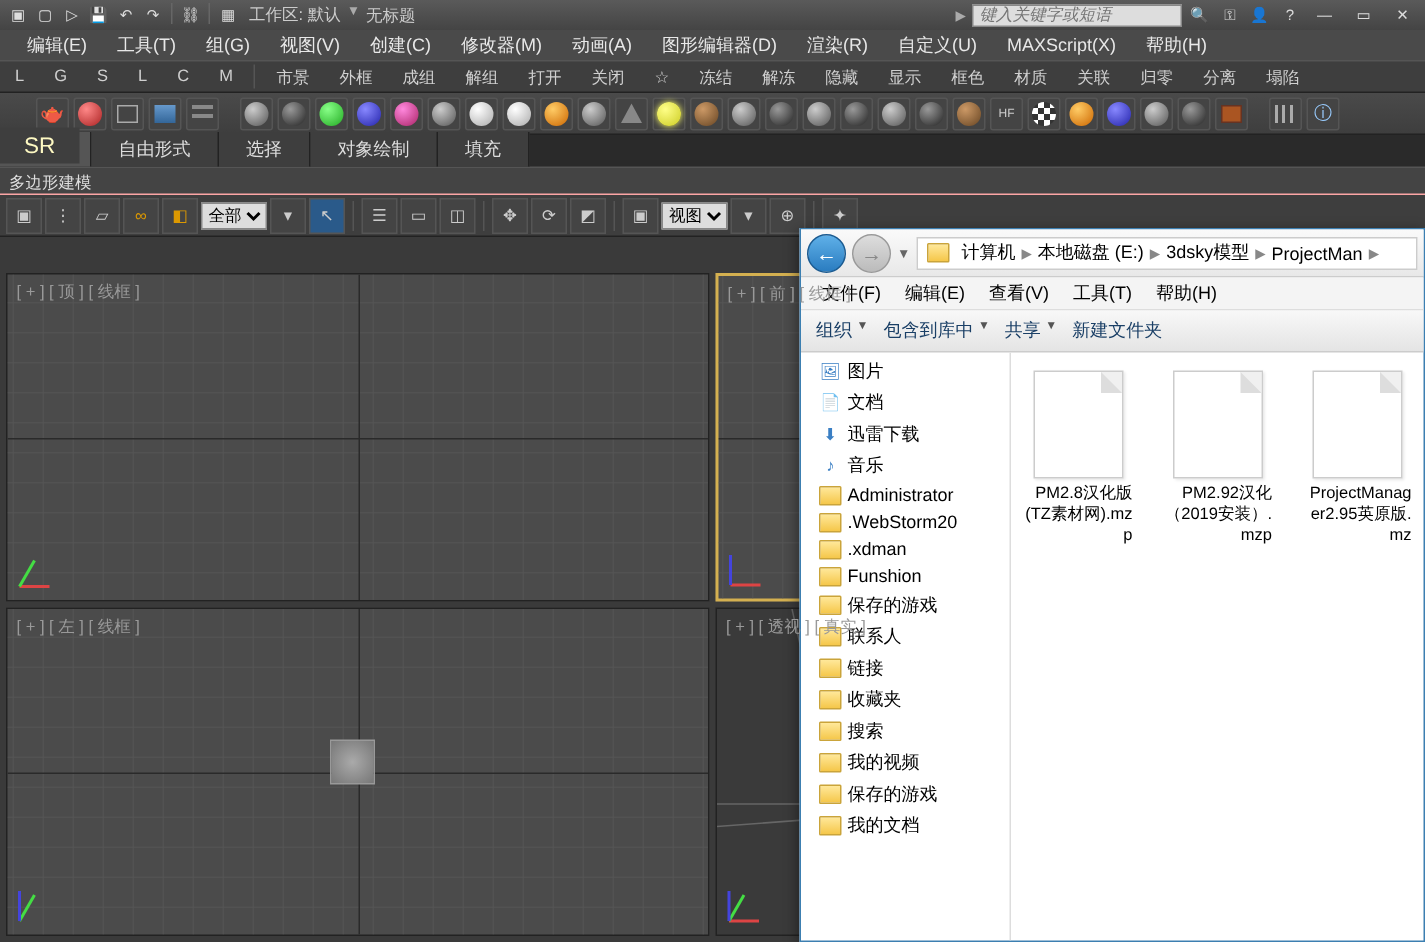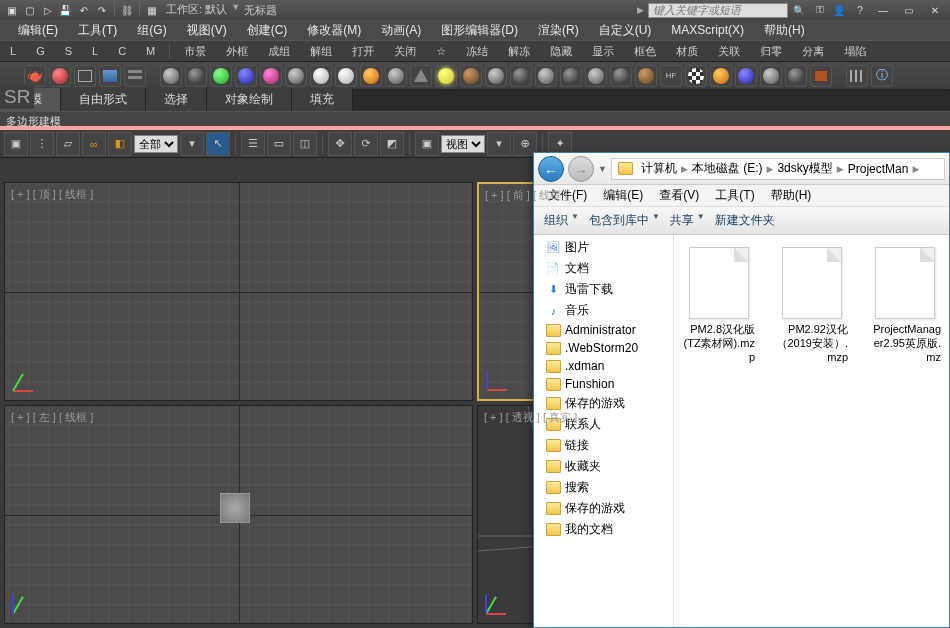--- a/index.html
+++ b/index.html
@@ -40,21 +40,21 @@
 .sph-brn { background: radial-gradient(circle at 35% 30%, #c96, #642); }
 .sph-drk { background: radial-gradient(circle at 35% 30%, #999, #222); }
 .sph-chk { background: repeating-conic-gradient(#fff 0 25%, #333 0 50%) 50%/8px 8px; border-radius:50%; }
 
 
 .tabbar { height: 22px; background: #2a2a2a; display: flex; align-items: flex-end; border-bottom: 1px solid #555; }
 .tabbar .tab { color: #ddd; font-size: 12px; padding: 3px 18px; background: #3e3e3e; border-right: 1px solid #222; }
 .tabbar .tab.active { background: #555; }
 
 
-.subhdr { height: 18px; background: #444; color: #ddd; font-size: 11px; padding: 2px 6px; border-bottom: 4px solid #fca5a5; }
+.subhdr { height: 18px; background: #444; color: #ddd; font-size: 11px; padding: 2px 6px; border-bottom: 1px solid #fca5a5; }
 
 
 .modebar { height: 28px; background: #3e3e3e; display: flex; align-items: center; padding: 0 4px; gap: 2px; border-bottom: 1px solid #222; }
 .modebar .mode-btn { width: 24px; height: 24px; background: #444; border: 1px solid #555; display: flex; align-items: center; justify-content: center; font-size: 11px; color: #ccc; }
 .modebar .mode-btn.active { background: #2a5a8a; }
 .modebar select { background: #ddd; font-size: 11px; height: 18px; border: 1px solid #888; }
 .modebar .mode-sep { width: 1px; height: 20px; background: #555; margin: 0 3px; }
 
 
 .viewports { position: absolute; top: 178px; left: 0; right: 0; bottom: 0; display: grid; grid-template-columns: 1fr 1fr; grid-template-rows: 1fr 1fr; gap: 4px; padding: 4px; background: #3a3a3a; }
@@ -96,21 +96,21 @@
 .tree-icon { width: 15px; height: 13px; display: inline-flex; align-items: center; justify-content: center; font-size: 11px; }
 .fold-y { background: linear-gradient(#ffe89a,#f5c74a); border: 1px solid #caa43a; border-radius: 1px; }
 .icon-blue { color: #3a7fc4; }
 .exp-files { flex: 1; display: flex; gap: 20px; padding: 12px 8px; align-items: flex-start; overflow: hidden; }
 .file-item { width: 78px; display: flex; flex-direction: column; align-items: center; gap: 4px; }
 .file-icon { width: 60px; height: 72px; background: #fff; border: 1px solid #ccc; position: relative; box-shadow: 1px 1px 2px rgba(0,0,0,0.1); }
 .file-icon::before { content: ""; position: absolute; right: 0; top: 0; border-width: 0 14px 14px 0; border-style: solid; border-color: #eee #f0f0f0 #ddd #ddd; }
 .file-name { font-size: 11px; text-align: right; line-height: 1.25; word-break: break-all; }
 
 
-.sr-label { position: absolute; left: 0; top: 85px; height: 24px; background: #3e3e3e; color: #a3a3a3; font-size: 19px; padding: 3px 4px; z-index: 5; display:flex; align-items:center; }
+.sr-label { position: absolute; left: 0; top: 85px; height: 24px; background: #3e3e3e; color: #fef9c3; font-size: 15px; padding: 3px 16px; z-index: 5; display:flex; align-items:center; }
 
 </style>
 </head>
 <body>
 
 <div class="titlebar">
   <div class="tb-icons">
     <span class="tb-icon">▣</span>
     <span class="tb-icon">▢</span>
     <span class="tb-icon">▷</span>
@@ -459,20 +459,24 @@
         <div class="tree-item lvl2">
           <span class="tree-icon fold-y"></span>
           <span>收藏夹</span>
         </div>
         <div class="tree-item lvl2">
           <span class="tree-icon fold-y"></span>
           <span>搜索</span>
         </div>
         <div class="tree-item lvl2">
           <span class="tree-icon fold-y"></span>
+          <span>我的视频</span>
+        </div>
+        <div class="tree-item lvl2">
+          <span class="tree-icon fold-y"></span>
           <span>保存的游戏</span>
         </div>
         <div class="tree-item lvl2">
           <span class="tree-icon fold-y"></span>
           <span>我的文档</span>
         </div>
       </div>
     <div class="exp-files" id="files">
         <div class="file-item">
           <div class="file-icon"></div>

